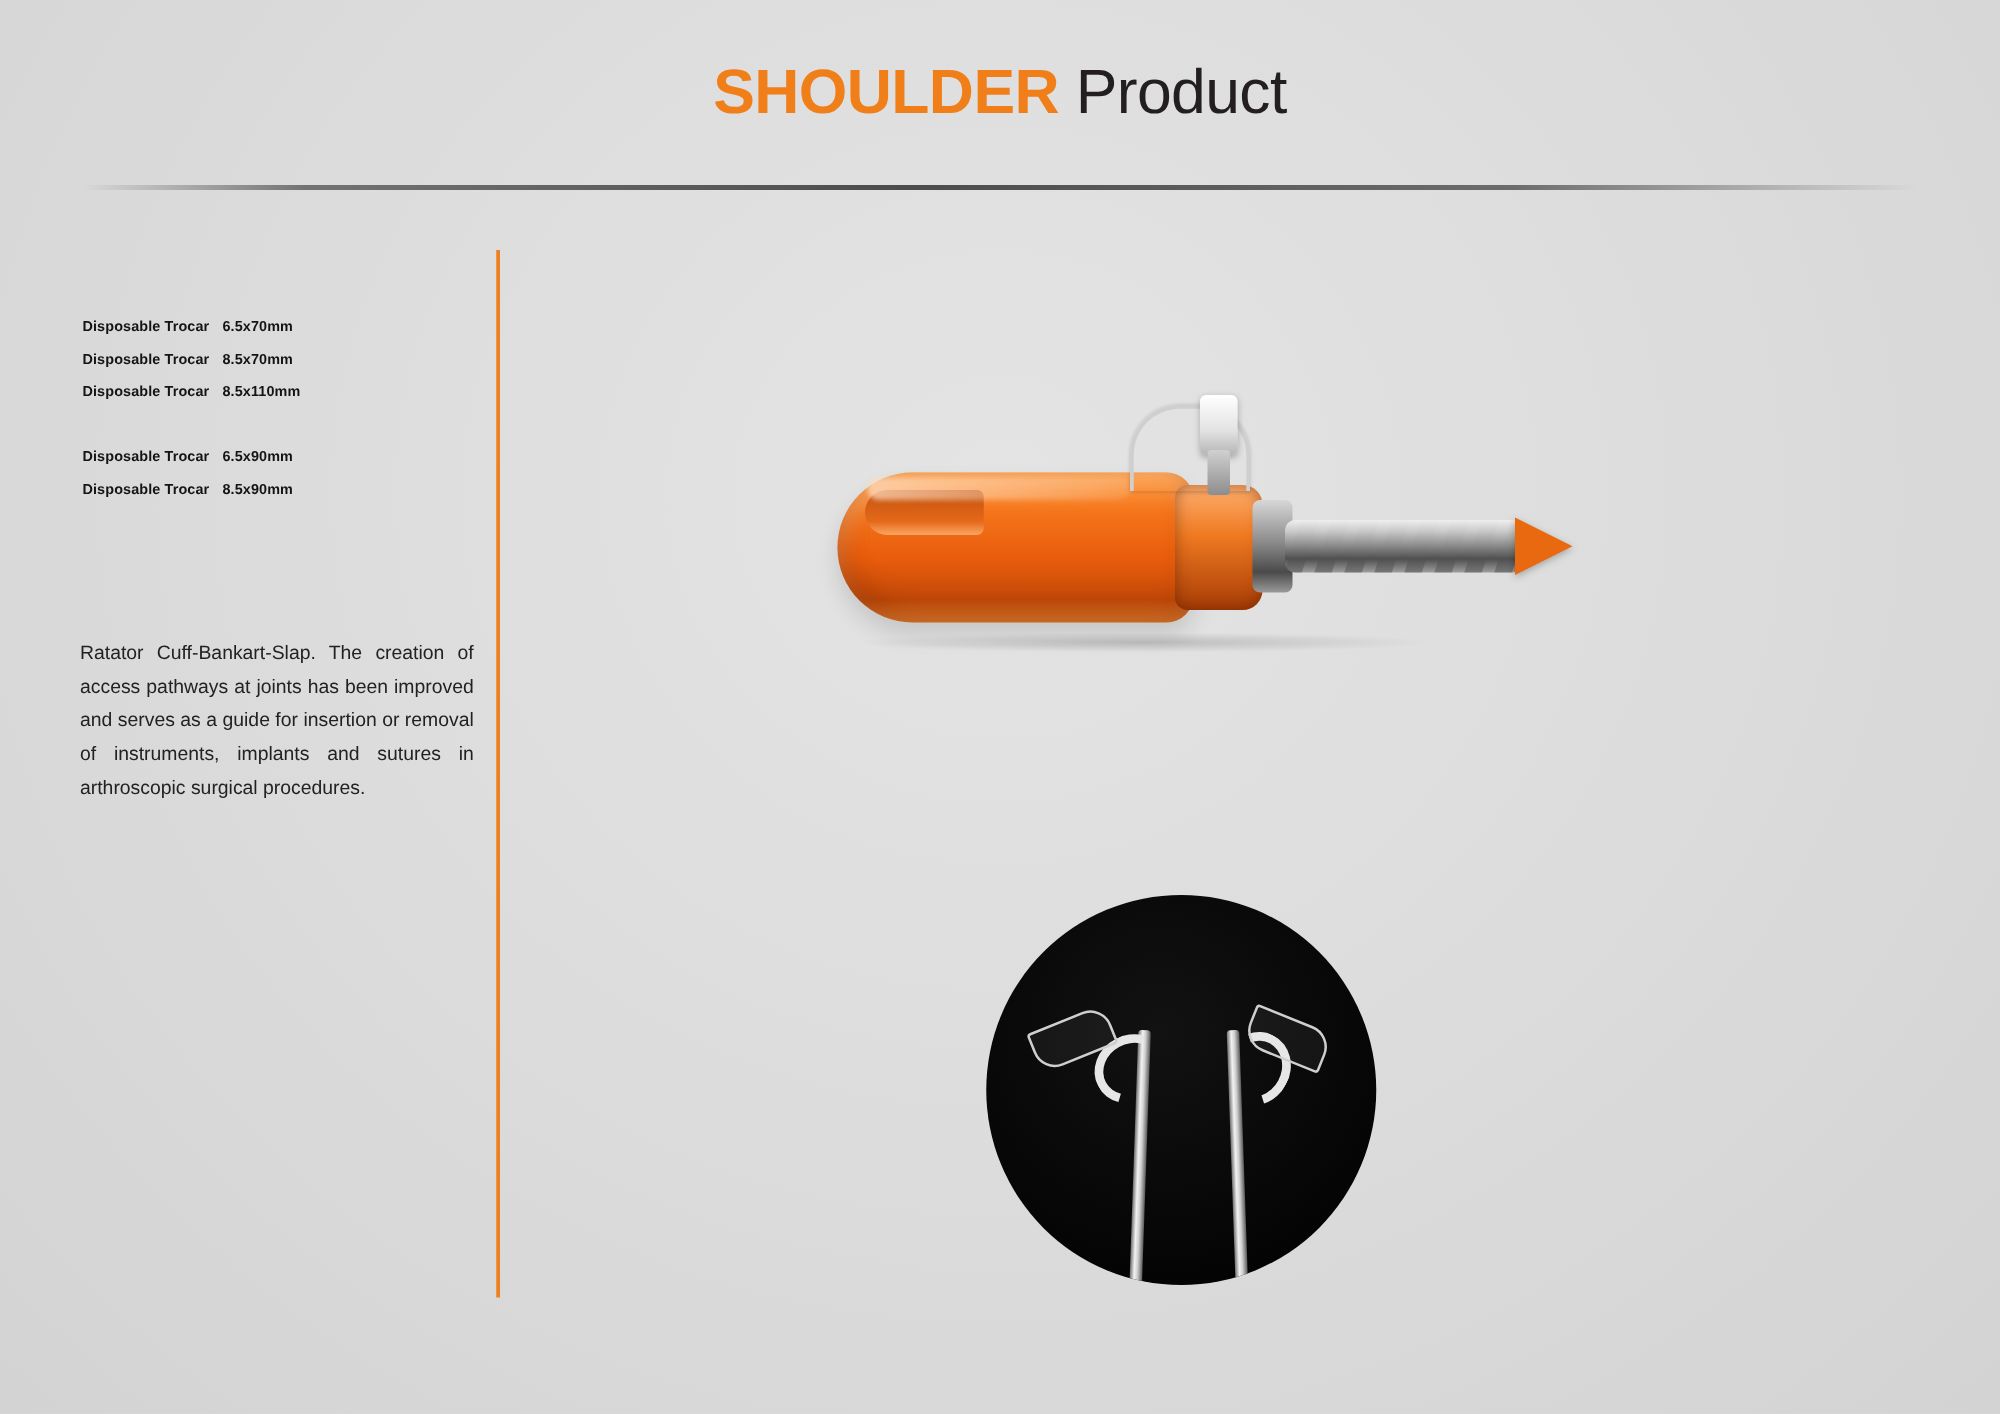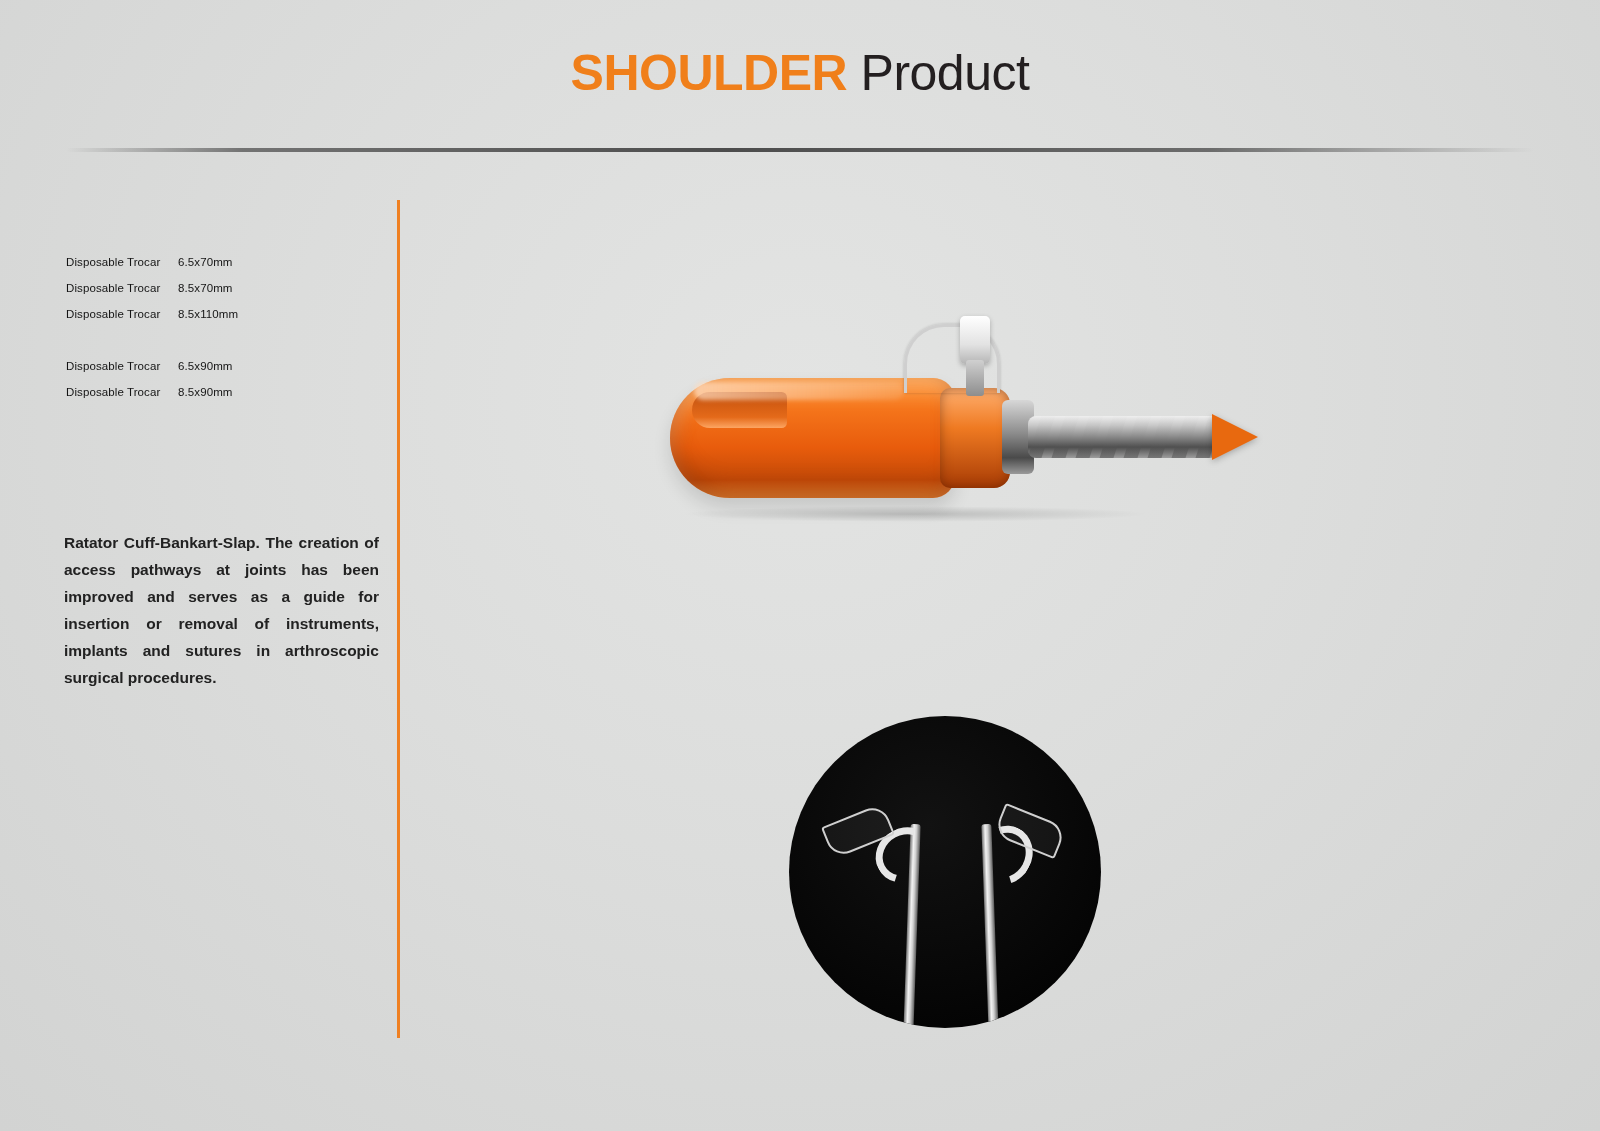--- a/index.html
+++ b/index.html
@@ -71,41 +71,41 @@
 
   .spec-list {
     position: absolute;
     left: 66px;
     top: 249px;
     width: 300px;
   }
   .spec-row {
     display: flex;
     font-size: 11.5px;
-    font-weight: 400;
+    font-weight: 700;
     color: #141414;
     letter-spacing: 0.1px;
     line-height: 26px;
     white-space: nowrap;
   }
   .spec-row .name { width: 112px; }
   .spec-row .size { }
   .spec-gap { height: 26px; }
 
   .para {
     position: absolute;
     left: 64px;
     width: 315px;
     font-size: 15.5px;
     line-height: 27px;
     color: #222;
     text-align: justify;
     text-justify: inter-word;
   }
-  .para.first { top: 529px; font-weight: bold; }
+  .para.first { top: 509px; }
   .para.second { top: 888px; }
 
   
   .trocar {
     position: absolute;
     left: 660px;
     top: 310px;
     width: 620px;
     height: 230px;
   }

